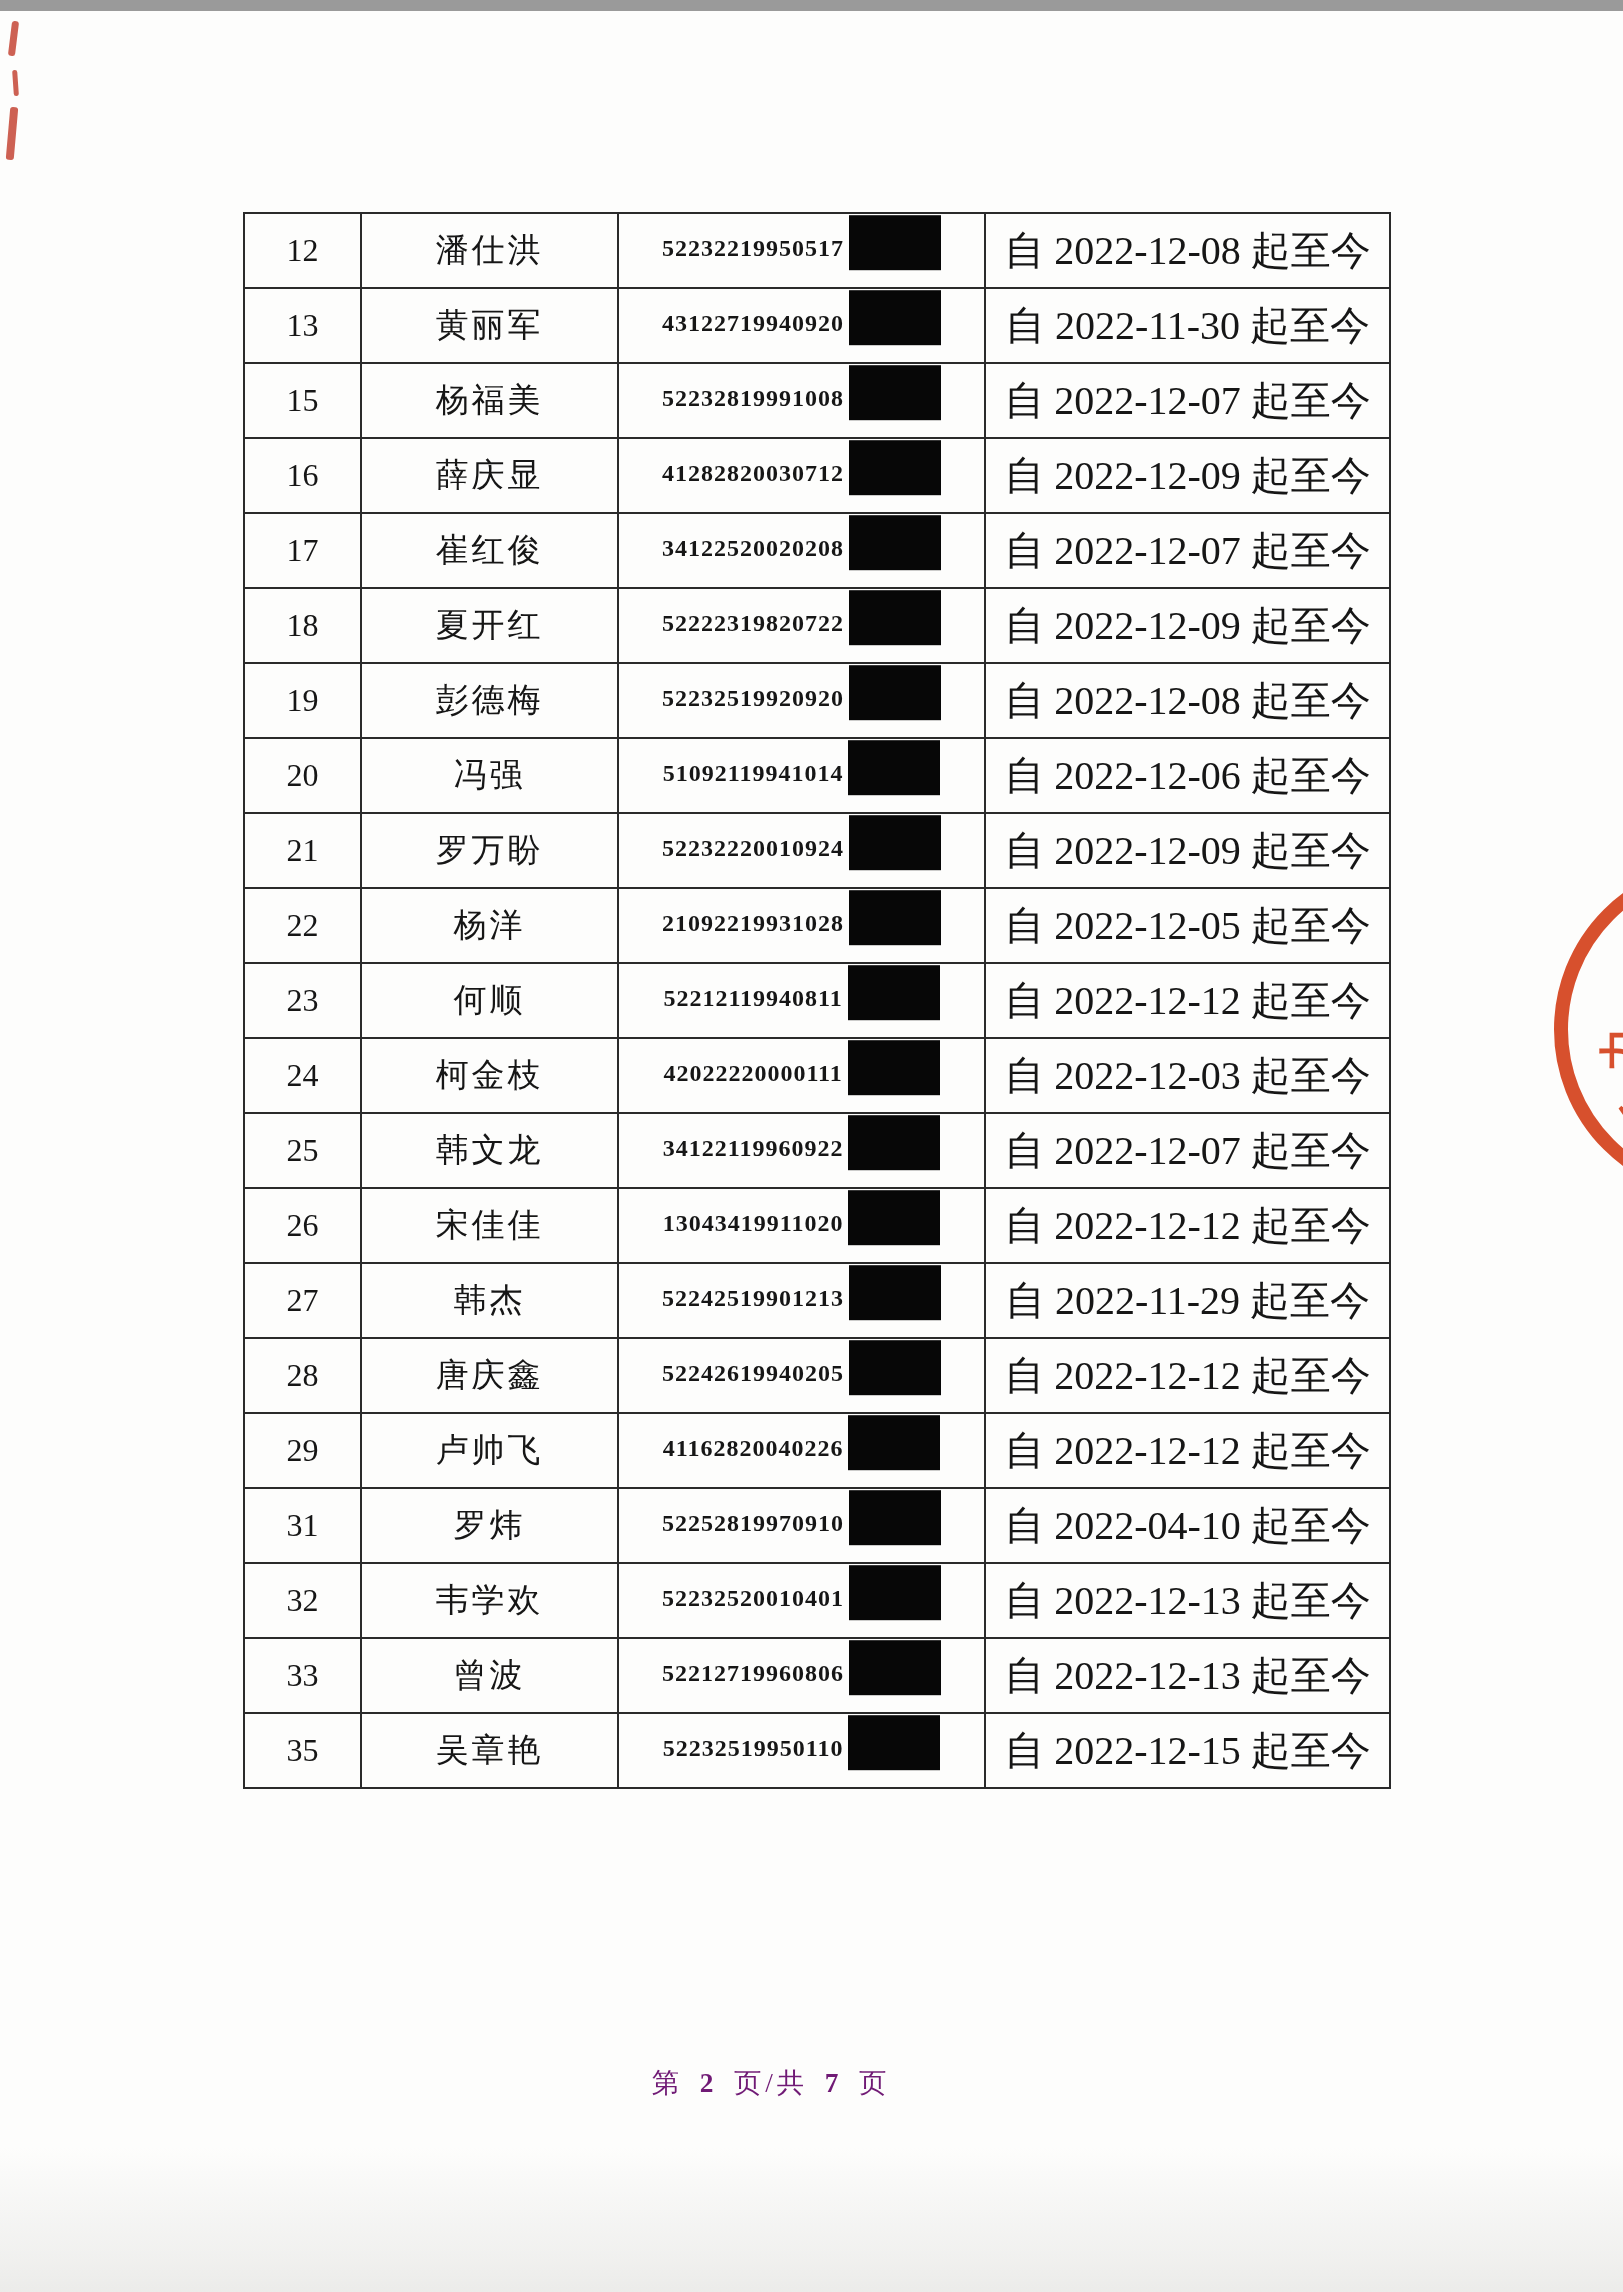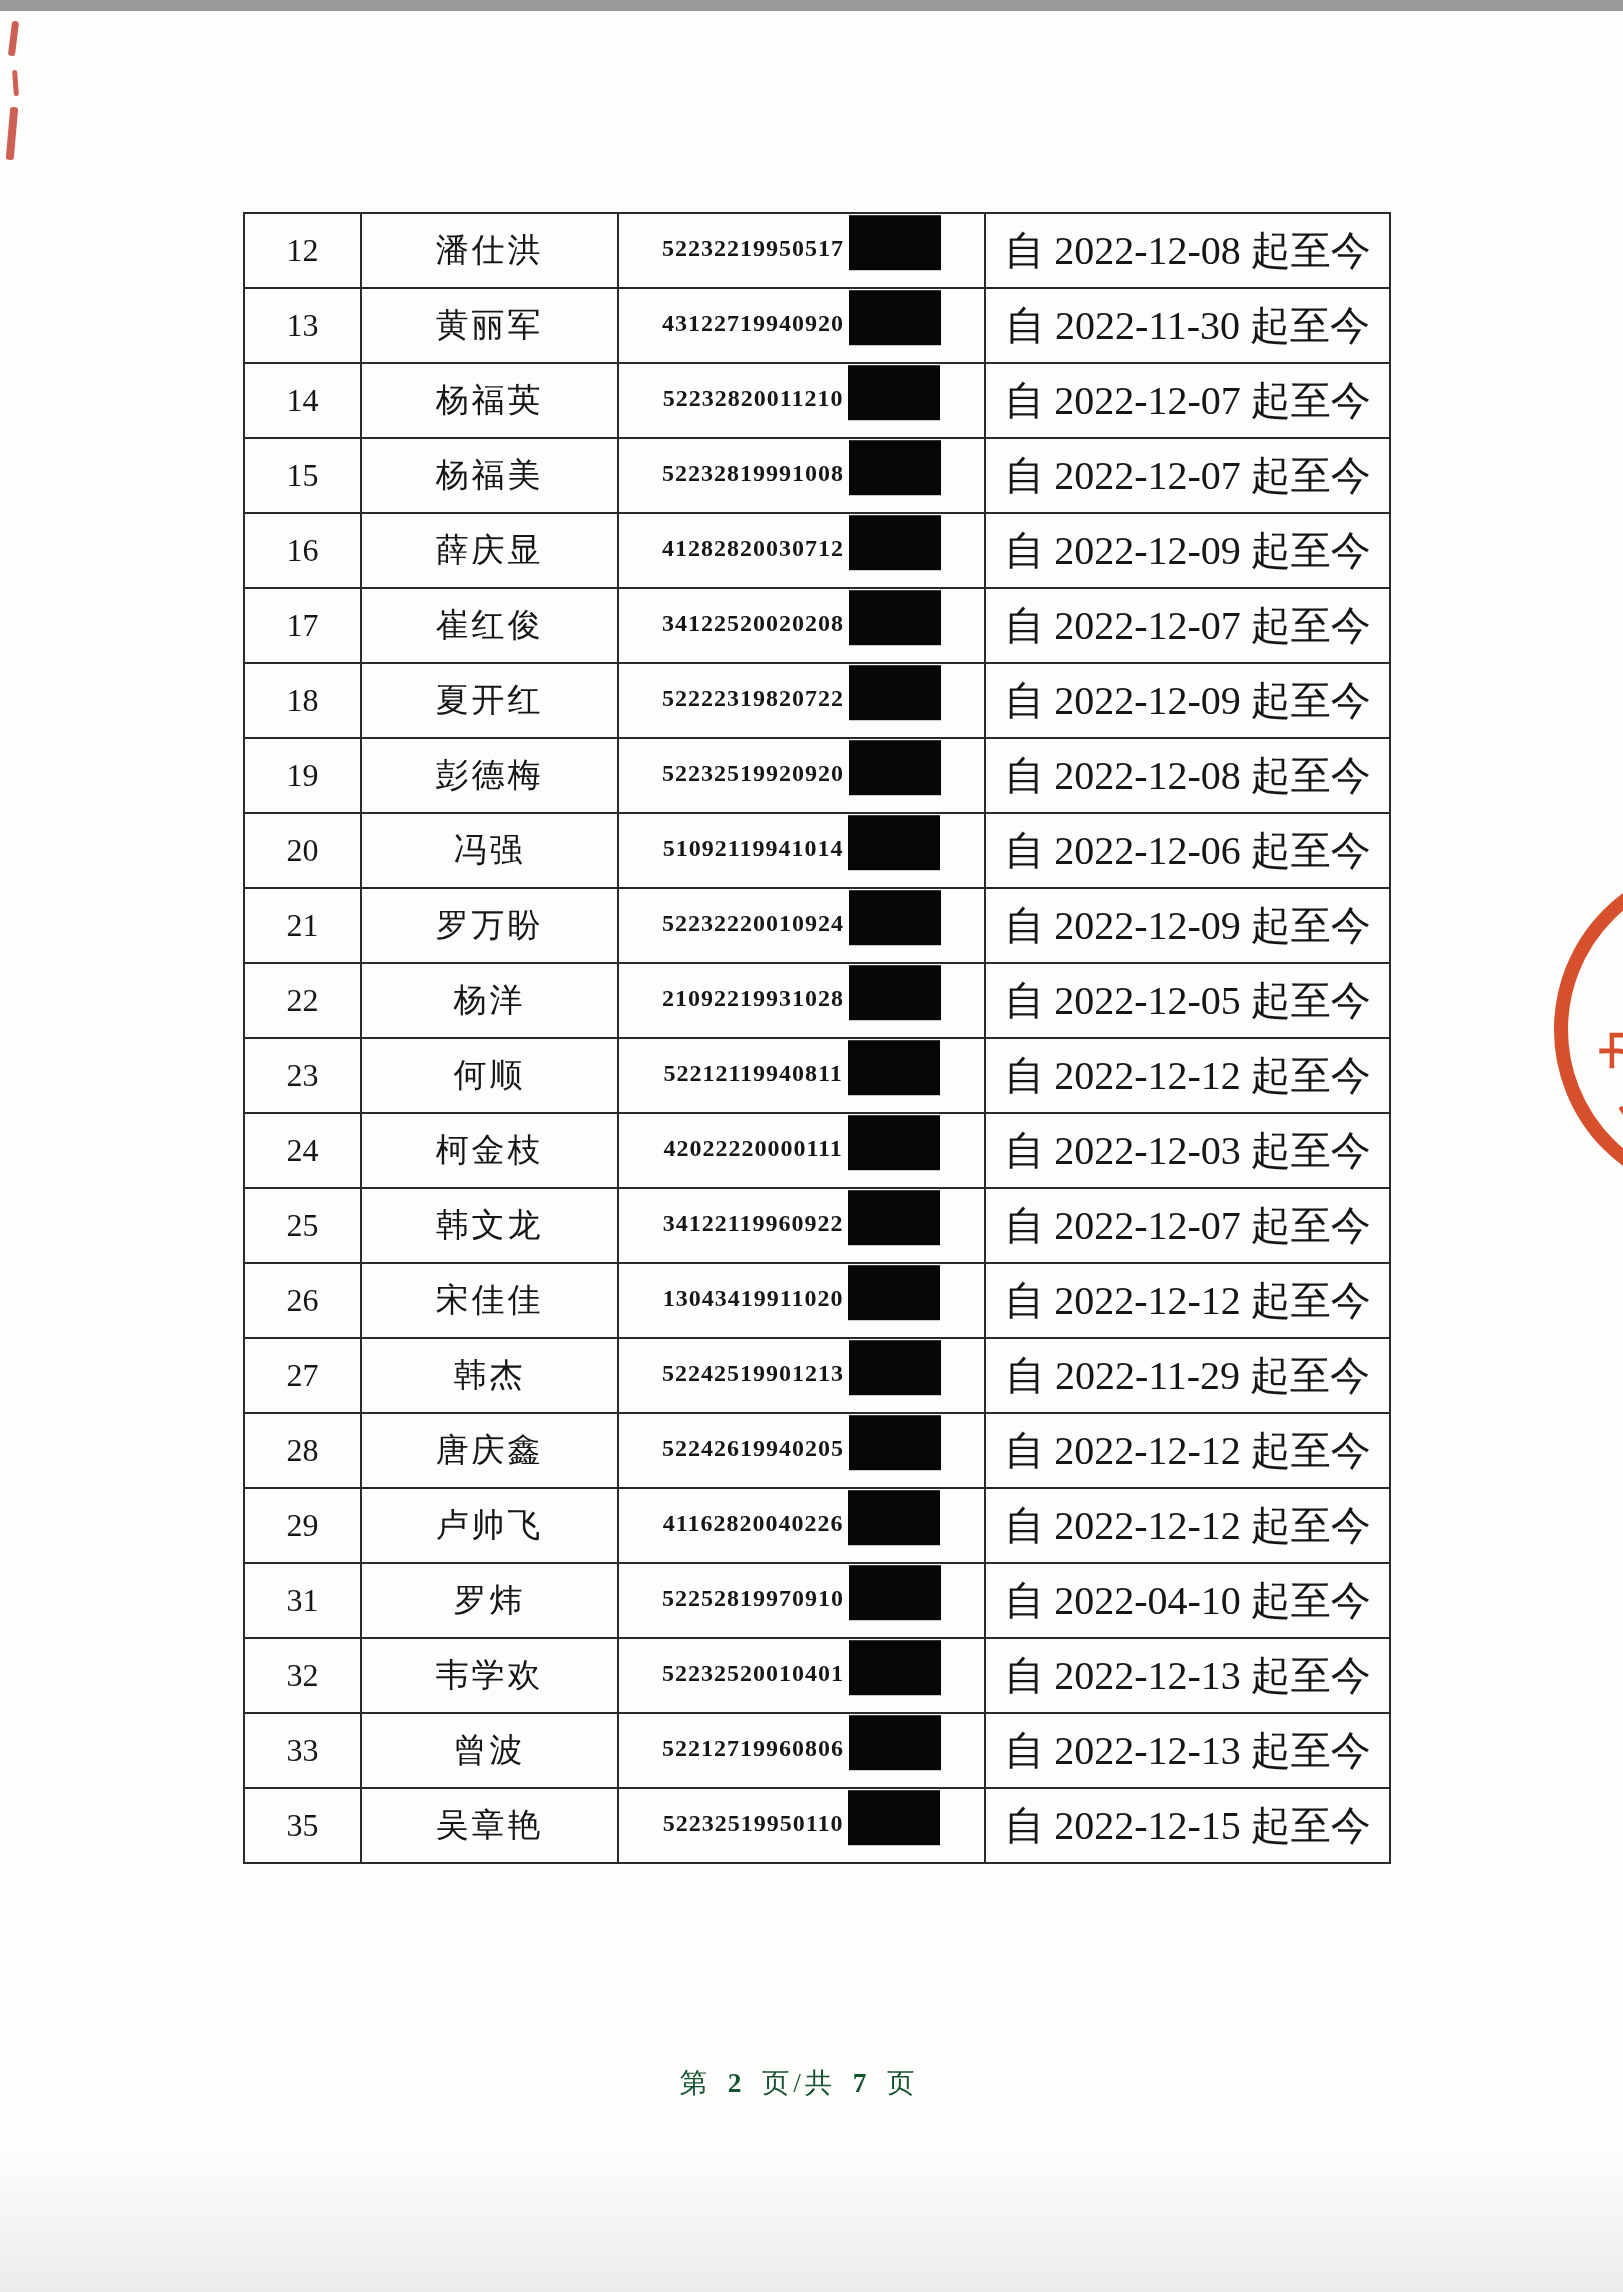--- a/index.html
+++ b/index.html
@@ -51,22 +51,21 @@
     background:#070707;
     vertical-align:middle;
     margin-left:4.9px;
     transform:translateY(-7.8px);
   }
 
   .footer {
     position:absolute; left:0; top:2054px; width:1542px;
     text-align:center;
     font-size:27.4px; letter-spacing:3.9px;
-    color:#14532d;
-    padding-left:28px;
+    color:#701a75;
   }
   .footer .pg-num { font-weight:bold; padding:0 5.9px; }
 
   
   .seal {
     position:absolute; left:1554px; top:849px;
     width:339px; height:339px;
     box-sizing:border-box;
     border:14.7px solid #d5431e;
     border-radius:50%;
@@ -119,34 +118,20 @@
       </td>
       <td class="id-cell">
         <span>43122719940920</span><span class="redaction"></span>
       </td>
       <td class="period-cell">
         <span>自 2022-11-30 起至今</span>
       </td>
     </tr>
         <tr>
       <td class="num-cell">
-        <span>14</span>
-      </td>
-      <td class="name-cell">
-        <span>杨福英</span>
-      </td>
-      <td class="id-cell">
-        <span>52232820011210</span><span class="redaction"></span>
-      </td>
-      <td class="period-cell">
-        <span>自 2022-12-07 起至今</span>
-      </td>
-    </tr>
-        <tr>
-      <td class="num-cell">
         <span>15</span>
       </td>
       <td class="name-cell">
         <span>杨福美</span>
       </td>
       <td class="id-cell">
         <span>52232819991008</span><span class="redaction"></span>
       </td>
       <td class="period-cell">
         <span>自 2022-12-07 起至今</span>

